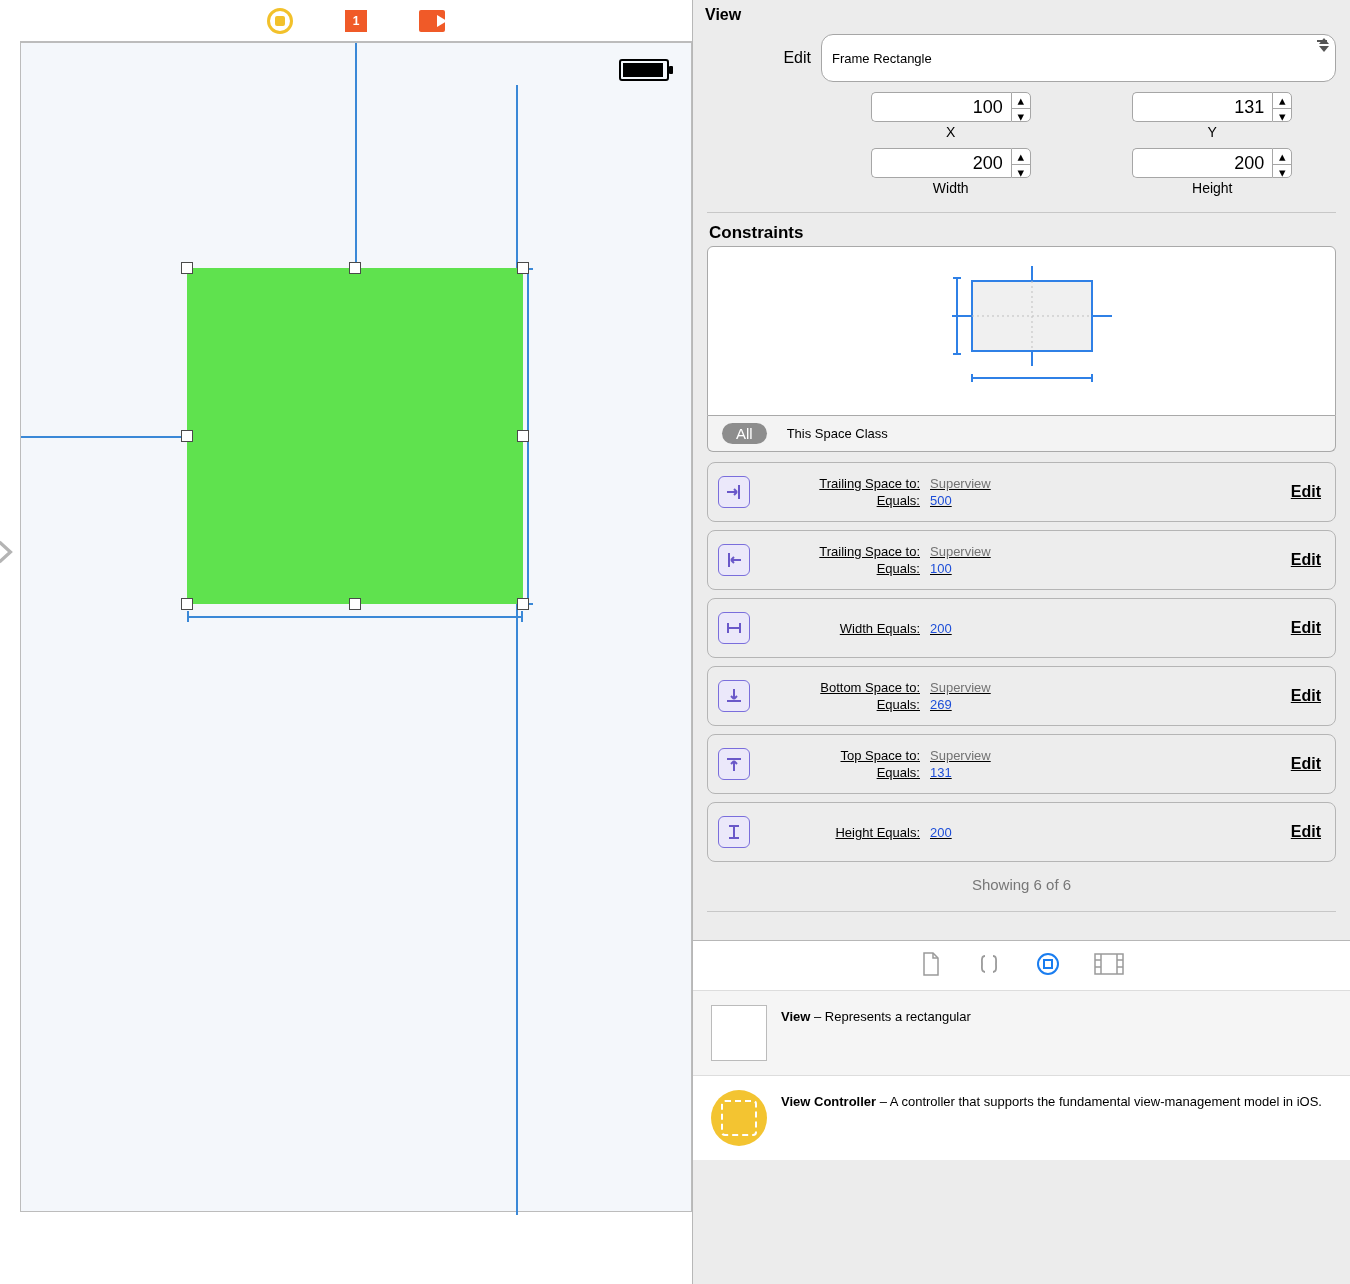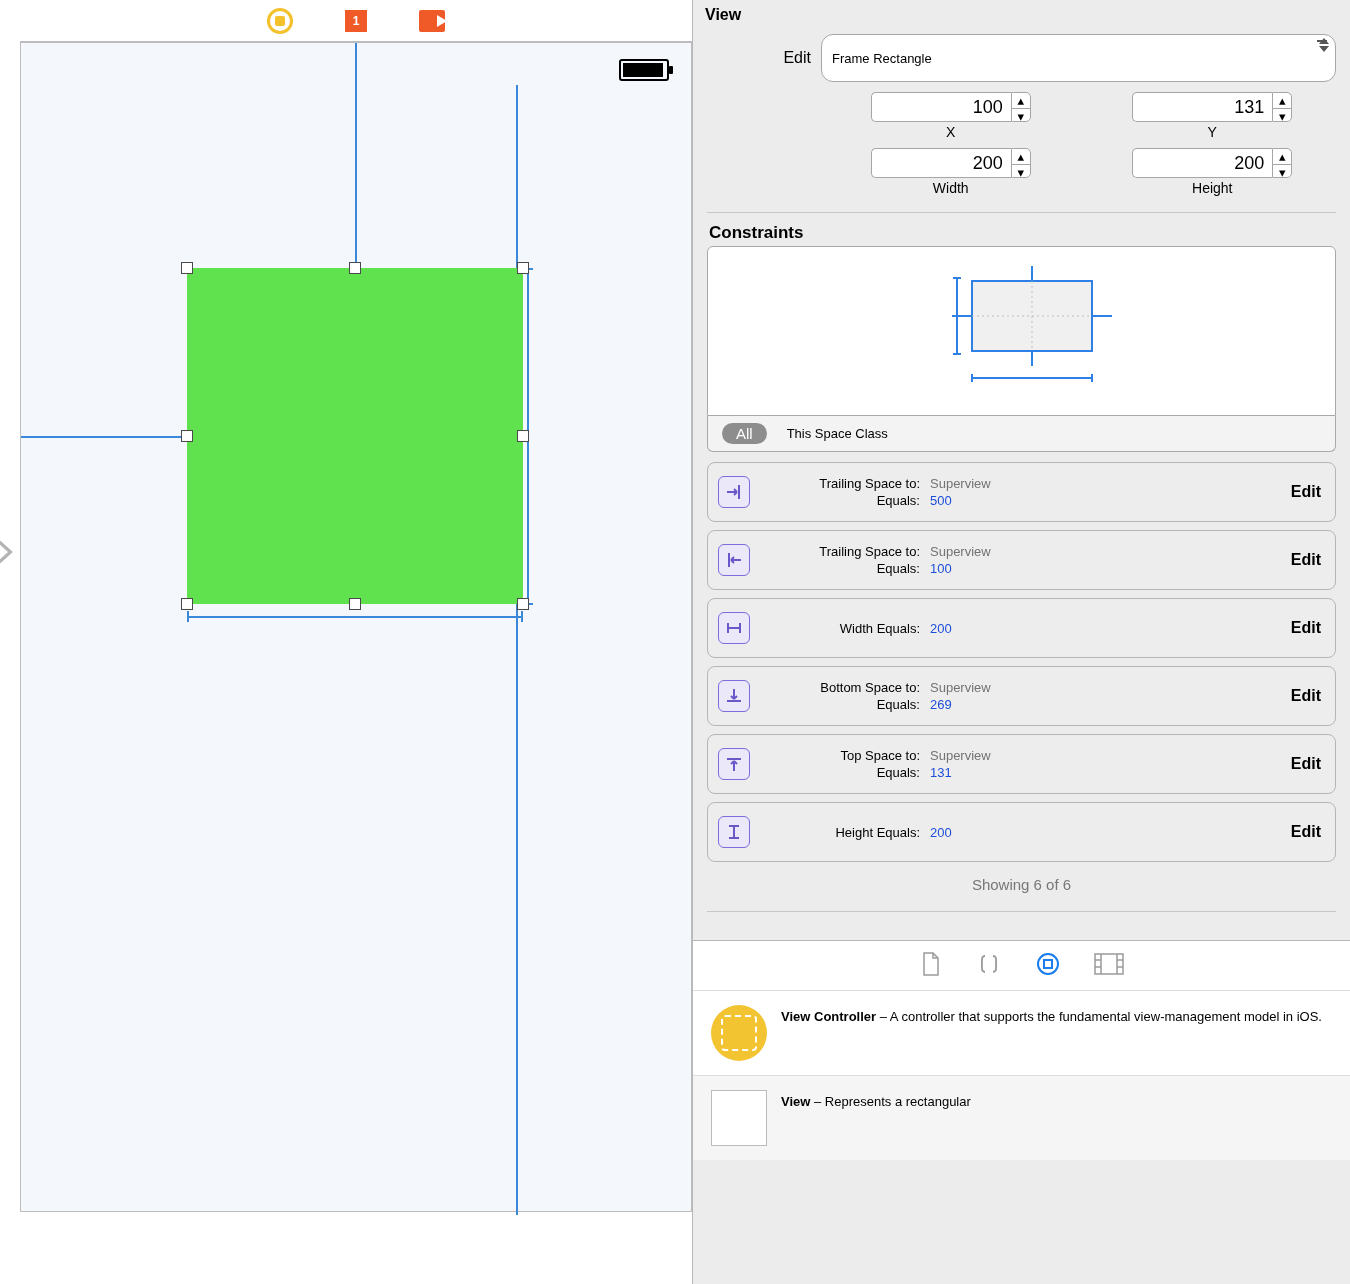--- a/index.html
+++ b/index.html
@@ -38,21 +38,21 @@
   .stepper-box input{width:140px;border:1px solid #a6a6a6;border-right:none;border-radius:5px 0 0 5px;text-align:right;padding:0 8px;font-size:18px;background:#fff;}
   .spin{width:20px;border:1px solid #a6a6a6;border-radius:0 5px 5px 0;background:#fff;display:flex;flex-direction:column;}
   .spin div{flex:1;display:flex;align-items:center;justify-content:center;}
   .spin div:first-child{border-bottom:1px solid #a6a6a6;}
   .sublabel{font-size:14px;color:#000;}
   .section-hr{height:1px;background:#c7c7c7;margin:4px 14px 0;}
   .section-head{font-weight:bold;font-size:17px;padding:10px 16px 3px;}
   .constraint-diagram{margin:0 14px;border:1px solid #a9a9a9;border-radius:6px 6px 0 0;background:#fff;height:170px;display:flex;align-items:center;justify-content:center;}
   .size-class-row{margin:0 14px 10px;border:1px solid #a9a9a9;border-top:none;border-radius:0 0 6px 6px;background:#f3f3f3;height:36px;display:flex;align-items:center;padding:0 14px;gap:20px;font-size:16px;}
   .pill{background:#8d8d8d;color:#fff;border-radius:14px;padding:2px 14px;font-size:15px;}
-  .constraint-list{display:flex;flex-direction:column;gap:8px;padding:0 14px;}
+  .constraint-list{display:flex;flex-direction:column;gap:8px;padding:0 14px;text-decoration:underline;}
   .constraint-item{border:1px solid #b5b5b5;border-radius:8px;background:#ededed;min-height:60px;display:flex;align-items:center;padding:6px 14px 6px 10px;gap:12px;}
   .cicon{width:32px;height:32px;border:1.5px solid #7a6edc;border-radius:6px;background:#ebe8fa;flex-shrink:0;display:flex;align-items:center;justify-content:center;}
   .cicon svg{stroke:#6a58c9;stroke-width:2;}
   .clabels{flex:1;display:flex;flex-direction:column;gap:2px;font-size:16px;}
   .crow{display:flex;gap:10px;}
   .crow .k{width:158px;text-align:right;}
   .crow .v{color:#1d4ed8;}
   .crow .vg{color:#737373;}
   .edit{font-weight:bold;font-size:16px;cursor:default;}
   .showing{text-align:center;color:#777;font-size:15px;padding:14px 0;}
@@ -335,27 +335,27 @@
           <rect x="1" y="1" width="28" height="20"></rect>
           <line x1="7" y1="1" x2="7" y2="21"></line>
           <line x1="23" y1="1" x2="23" y2="21"></line>
           <line x1="1" y1="7" x2="7" y2="7"></line>
           <line x1="1" y1="14" x2="7" y2="14"></line>
           <line x1="23" y1="7" x2="29" y2="7"></line>
           <line x1="23" y1="14" x2="29" y2="14"></line>
         </svg></span>
   </div>
 
+  <div class="lib-item">
+    <span class="view-ico"></span>
+    <div class="lib-text">
+      <b>View</b><span> – Represents a rectangular</span>
+    </div>
+  </div>
+
   <div class="lib-item white">
     <span class="lib-ico vc-ico"></span>
     <div class="lib-text">
       <b>View Controller</b><span> – A controller that supports the fundamental view-management model in iOS.</span>
     </div>
   </div>
 
-  <div class="lib-item">
-    <span class="view-ico"></span>
-    <div class="lib-text">
-      <b>View</b><span> – Represents a rectangular</span>
-    </div>
-  </div>
-
 </div>
 
 </body></html>

